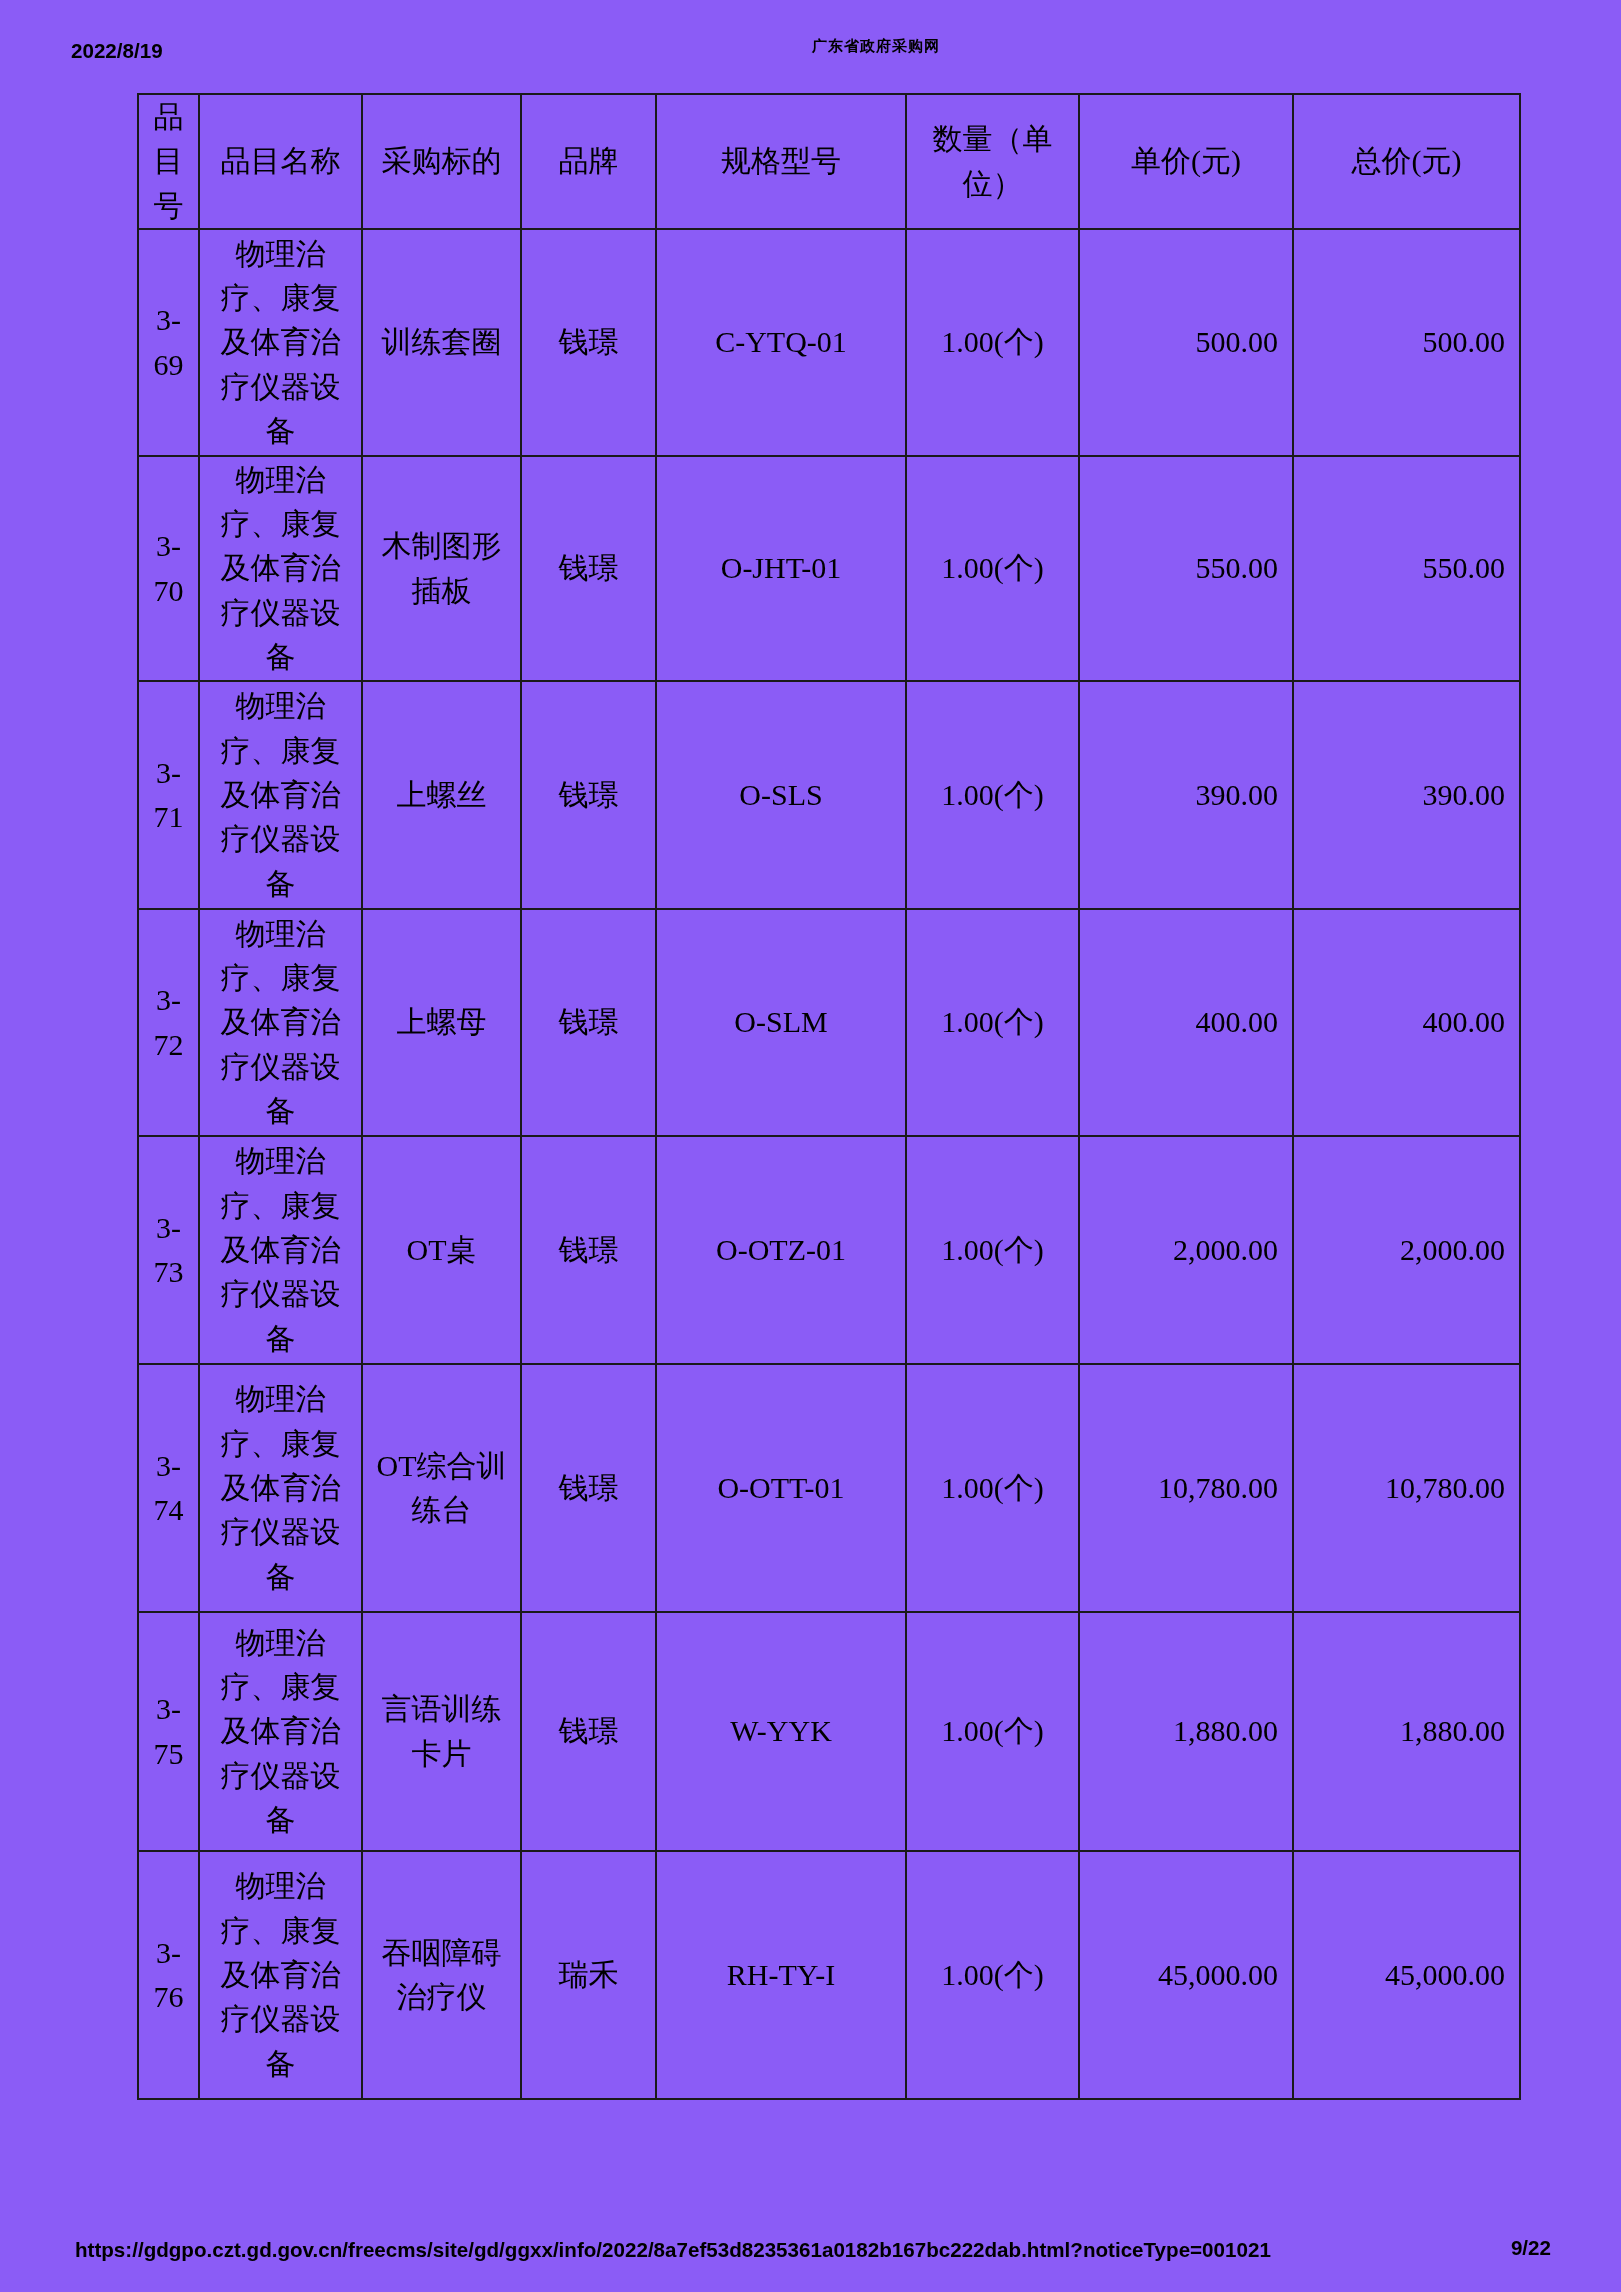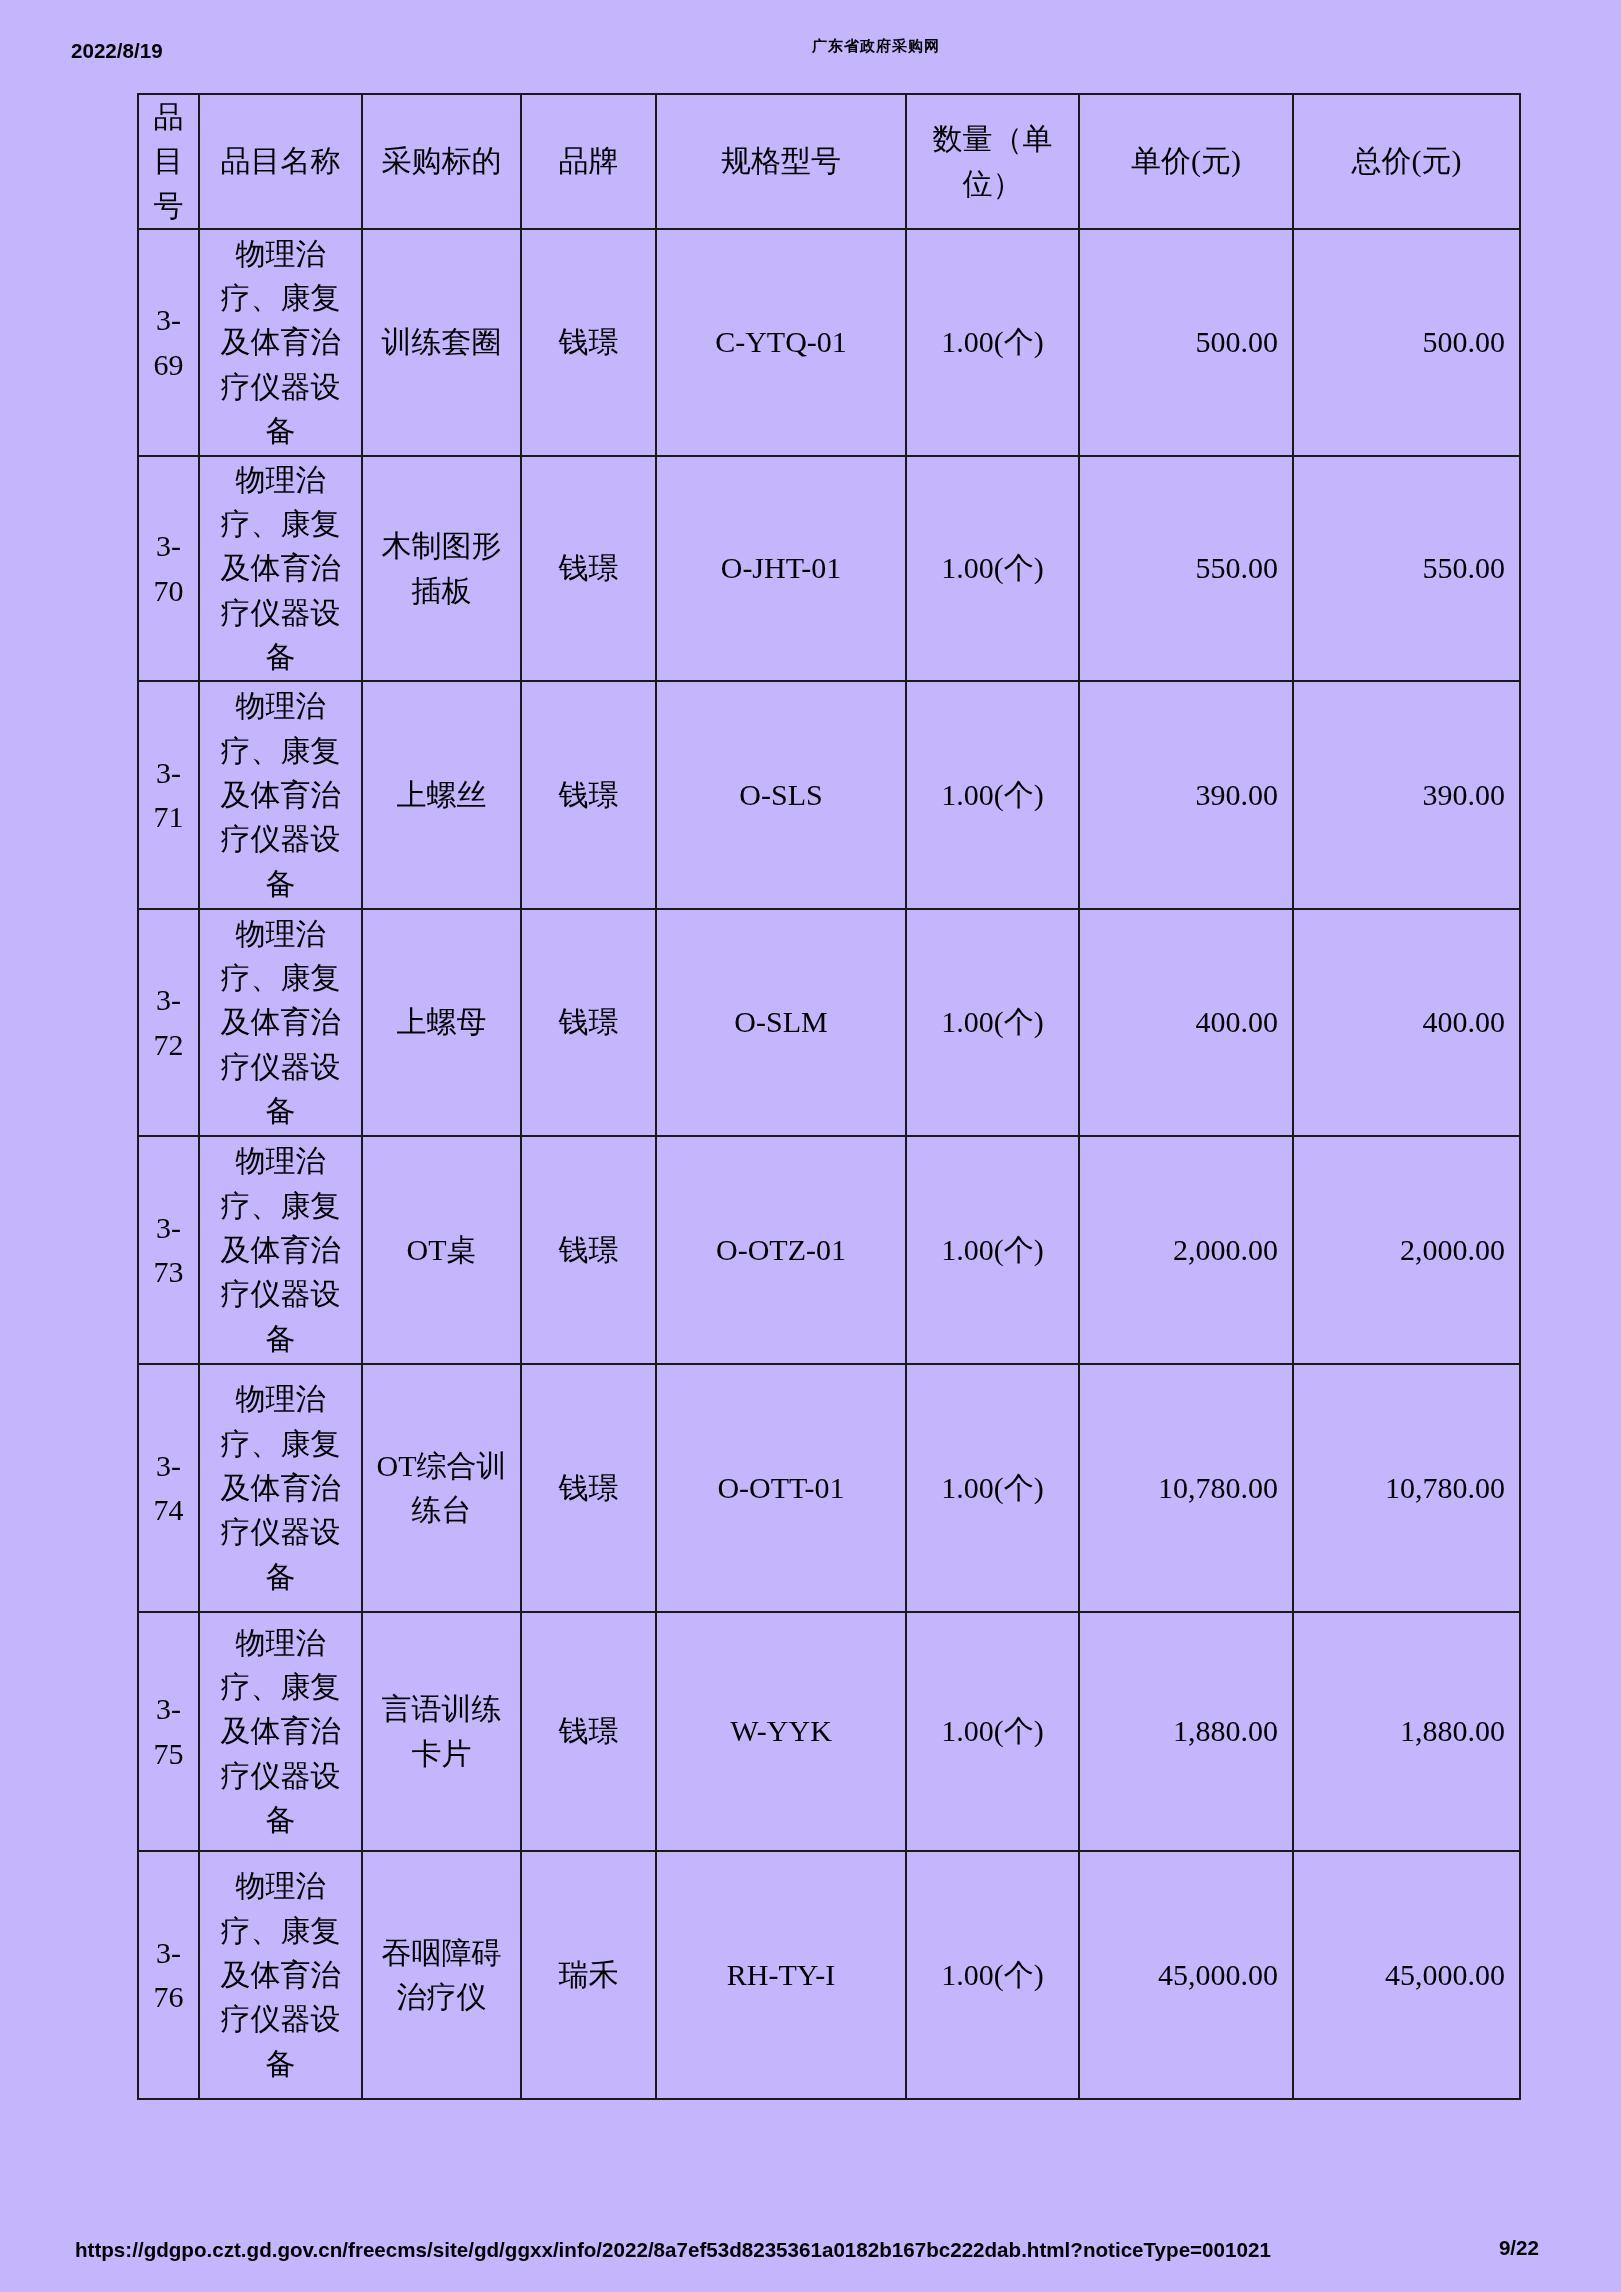--- a/index.html
+++ b/index.html
@@ -1,36 +1,36 @@
 <!DOCTYPE html>
 <html><head>
 <meta charset="utf-8">
 <style>
   html,body{margin:0;padding:0;background:#ffffff;}
   .page{
     position:relative;
     width:1621px;
     height:2293px;
-    background:#c4b5fd;
+    background:#8b5cf6;
     color:#000;
     font-family:"Liberation Serif","DejaVu Serif",serif;
     overflow:hidden;
   }
   
   .meta{
     position:absolute;
     font-family:"Liberation Sans","DejaVu Sans",sans-serif;
     font-weight:700;
     color:#000;
     white-space:nowrap;
   }
   .print-date{left:71px;top:39px;font-size:20.6px;}
   .site-title{left:812px;top:37px;font-size:15px;letter-spacing:1px;}
   .footer-url{left:75px;top:2238px;font-size:20.6px;}
-  .page-indicator{right:82px;top:2236px;font-size:20.6px;}
+  .page-indicator{right:70px;top:2236px;font-size:20.6px;}
 
   
   .items-table{
     position:absolute;
     left:137px;
     top:93px;
     border-collapse:collapse;
     table-layout:fixed;
   }
   .items-table th,

